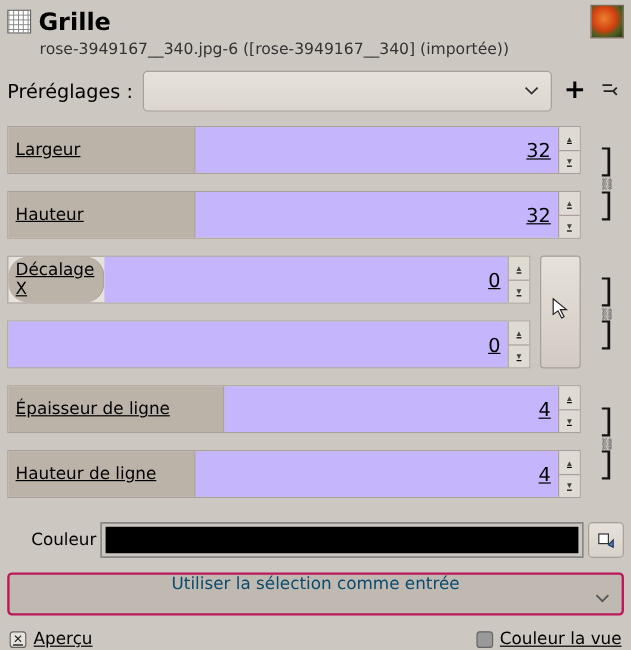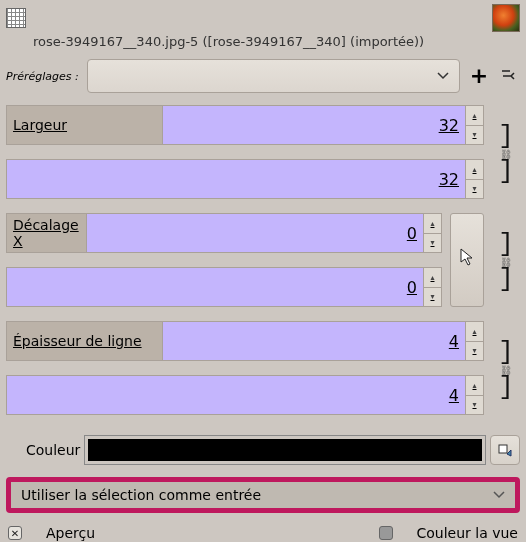--- a/index.html
+++ b/index.html
@@ -24,21 +24,21 @@
     border: 1px solid #666;
   }
   .title { font-size: 20px; font-weight: bold; }
   .thumb {
     width: 28px; height: 28px;
     background: radial-gradient(circle at 40% 40%, #f08030 0%, #d04010 45%, #4a6020 70%, #2a3010 100%);
     border: 1px solid #7a6a5a;
   }
   .subtitle { font-size: 13px; margin: 1px 0 10px 27px; color: #333; }
   .presets-row { display: flex; align-items: center; gap: 8px; margin-bottom: 12px; }
-  .presets-label { font-size: 11px; font-style: italic; }
+  .presets-label { font-size: 16px; }
   .presets-combo {
     flex: 1; height: 34px;
     background: linear-gradient(#e6e1da, #dcd6cf);
     border: 1px solid #a9a199;
     border-radius: 4px;
     display: flex; align-items: center; justify-content: flex-end;
     padding: 0 10px;
   }
   .chev {
     width: 12px; height: 8px;
@@ -62,21 +62,21 @@
     height: 40px;
     margin-bottom: 14px;
   }
   .field-label {
     width: 156px;
     display: flex; align-items: center;
     padding-left: 6px;
     background: #bbb2a8;
     border-right: 1px solid #a9a199;
   }
-  .field-label.narrow { width: 80px; }
+  .field-label.narrow { width: 80px; border-radius: 16px; }
   .field-value {
     flex: 1;
     display: flex; align-items: center; justify-content: flex-end;
     padding-right: 6px;
     font-size: 16px;
     background: #c4b5fd;
   }
   .spin {
     width: 18px;
     display: flex; flex-direction: column;
@@ -130,55 +130,57 @@
   }
   .small-btn {
     width: 30px; height: 30px;
     border: 1px solid #a9a199; border-radius: 4px;
     background: linear-gradient(#e6e1da,#d8d2ca);
     display:flex;align-items:center;justify-content:center;
     padding: 0;
   }
   .input-source {
     height: 36px;
-    border: 5px solid #be185d; border-radius: 4px;
+    border: 2px solid #be185d; border-radius: 4px;
     background: #bfb9b1;
     display: flex; align-items: center;
     padding: 0 10px;
-    color: #000000;
+    color: #0c4a6e;
     margin-bottom: 8px;
+    flex-direction: column;
   }
   .input-source .chev { margin-left: auto; }
   .footer {
     display: flex; align-items: center; justify-content: space-between;
     padding: 4px 2px 0 2px;
   }
-  .chk { display: flex; align-items: center; gap: 24px; }
+  .chk { display: flex; align-items: center; gap: 6px; text-decoration: underline; }
   .chk-box {
     width: 14px; height: 14px;
     border: 1px solid #666; border-radius: 3px;
     background: #e6e3dd;
     display:flex;align-items:center;justify-content:center;
     font-size:10px;
   }
   .chk-box.checked::after { content:"✕"; font-size:10px; color:#222; }
   .chk-box.filled { background:#999; }
   .bracket { font-family: "Courier New", monospace; font-size: 26px; line-height: 0.6; color:#111; }
 </style>
 </head>
 <body>
 
 <div class="window">
   <div class="header">
     <div class="header-left">
       <div class="filter-icon"></div>
+      <div class="title">Grille</div>
     </div>
     <div class="thumb"></div>
   </div>
-  <div class="subtitle">rose-3949167__340.jpg-5 ([rose-3949167__340] (importée))</div>
+  <div class="subtitle">rose-3949167__340.jpg-6 ([rose-3949167__340] (importée))</div>
 
   <div class="presets-row">
     <div class="presets-label">Préréglages :</div>
     <div class="presets-combo">
       <span></span>
       <span class="chev">
         <svg width="12" height="8" viewBox="0 0 12 8">
             <path d="M1 1 L6 6 L11 1" stroke="#333" stroke-width="1.5" fill="none"></path>
           </svg>
       </span>
@@ -197,20 +199,21 @@
       <div class="field-row">
         <div class="field-label">Largeur</div>
         <div class="field-value">32</div>
         <div class="spin">
             <div>▴</div>
             <div>▾</div>
           </div>
       </div>
 
       <div class="field-row">
+        <div class="field-label">Hauteur</div>
         <div class="field-value">32</div>
         <div class="spin">
             <div>▴</div>
             <div>▾</div>
           </div>
       </div>
 
       <div class="offset-wrap">
         <div class="offset-fields">
           <div class="field-row">
@@ -232,28 +235,29 @@
         <div class="reset-btn">
           <span class="cursor-icn">
             <svg width="16" height="20" viewBox="0 0 16 20">
                 <path d="M2 1 L2 14 L6 11 L9 17 L11 16 L8 10 L13 10 Z" fill="#fff" stroke="#222" stroke-width="1"></path>
               </svg>
           </span>
         </div>
       </div>
 
       <div class="field-row">
-        <div class="field-label" style="width:156px">Épaisseur de ligne</div>
+        <div class="field-label" style="width:180px">Épaisseur de ligne</div>
         <div class="field-value">4</div>
         <div class="spin">
             <div>▴</div>
             <div>▾</div>
           </div>
       </div>
       <div class="field-row">
+        <div class="field-label" style="width:156px">Hauteur de ligne</div>
         <div class="field-value">4</div>
         <div class="spin">
             <div>▴</div>
             <div>▾</div>
           </div>
       </div>
     </div>
 
     <div class="link-col">
       <div class="link-group">

